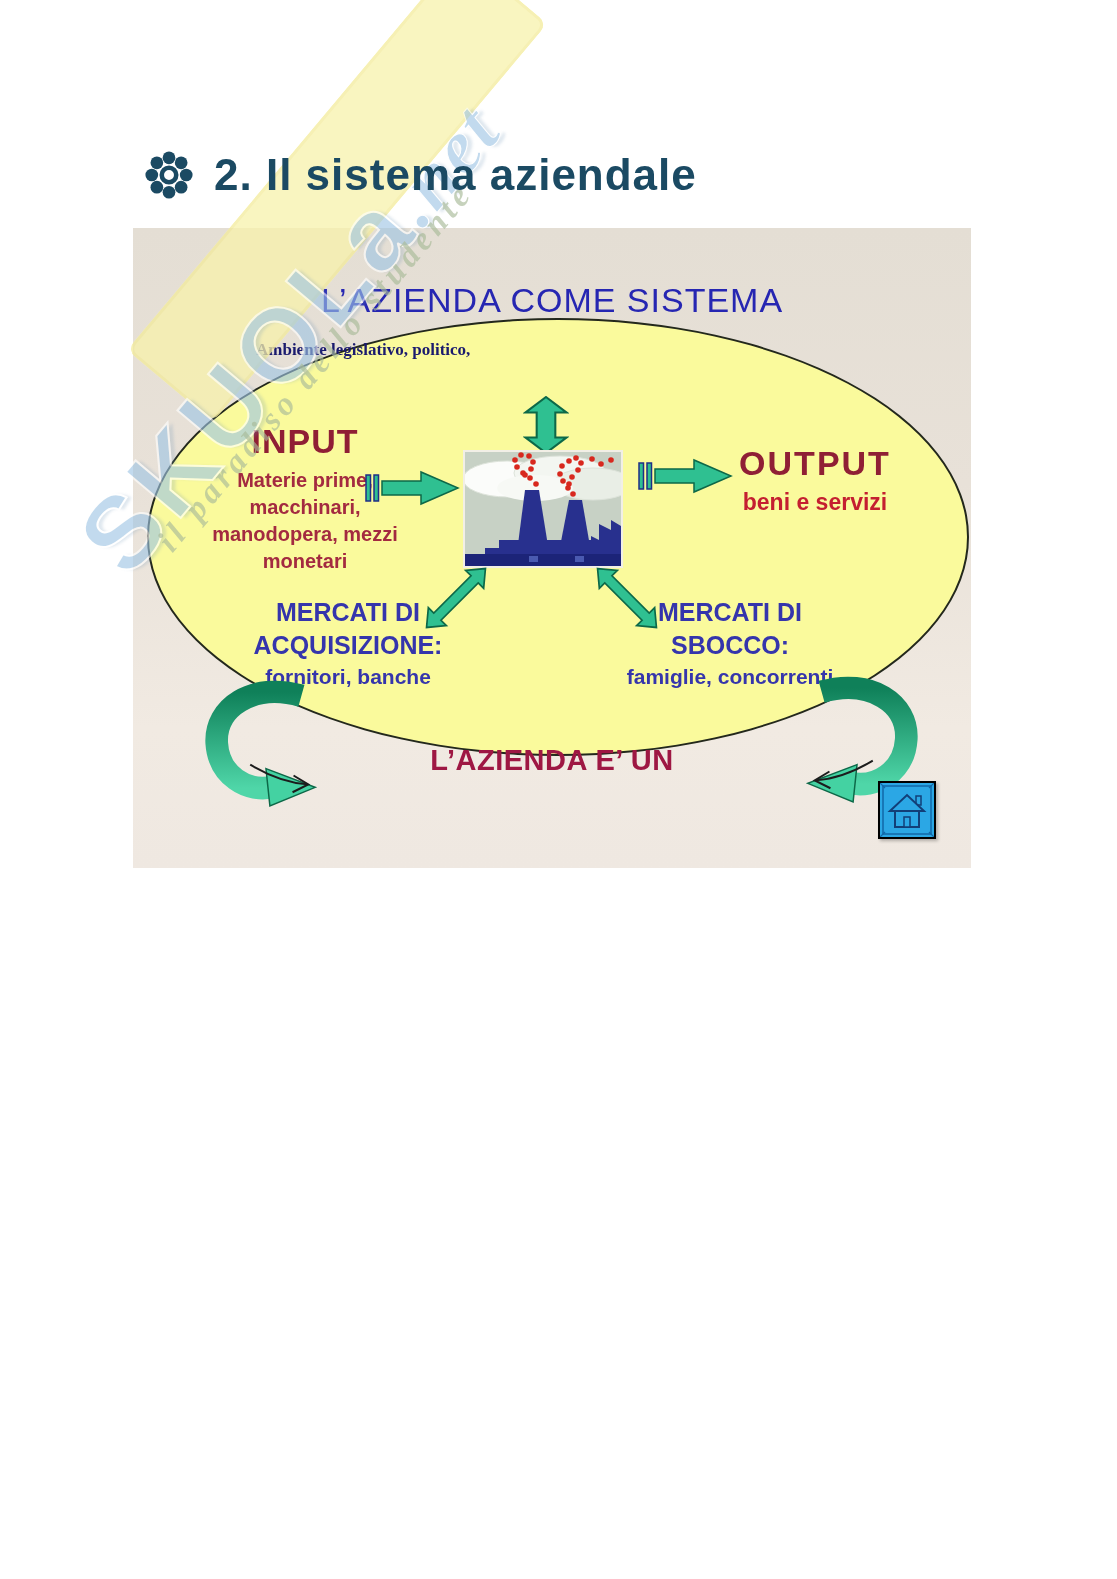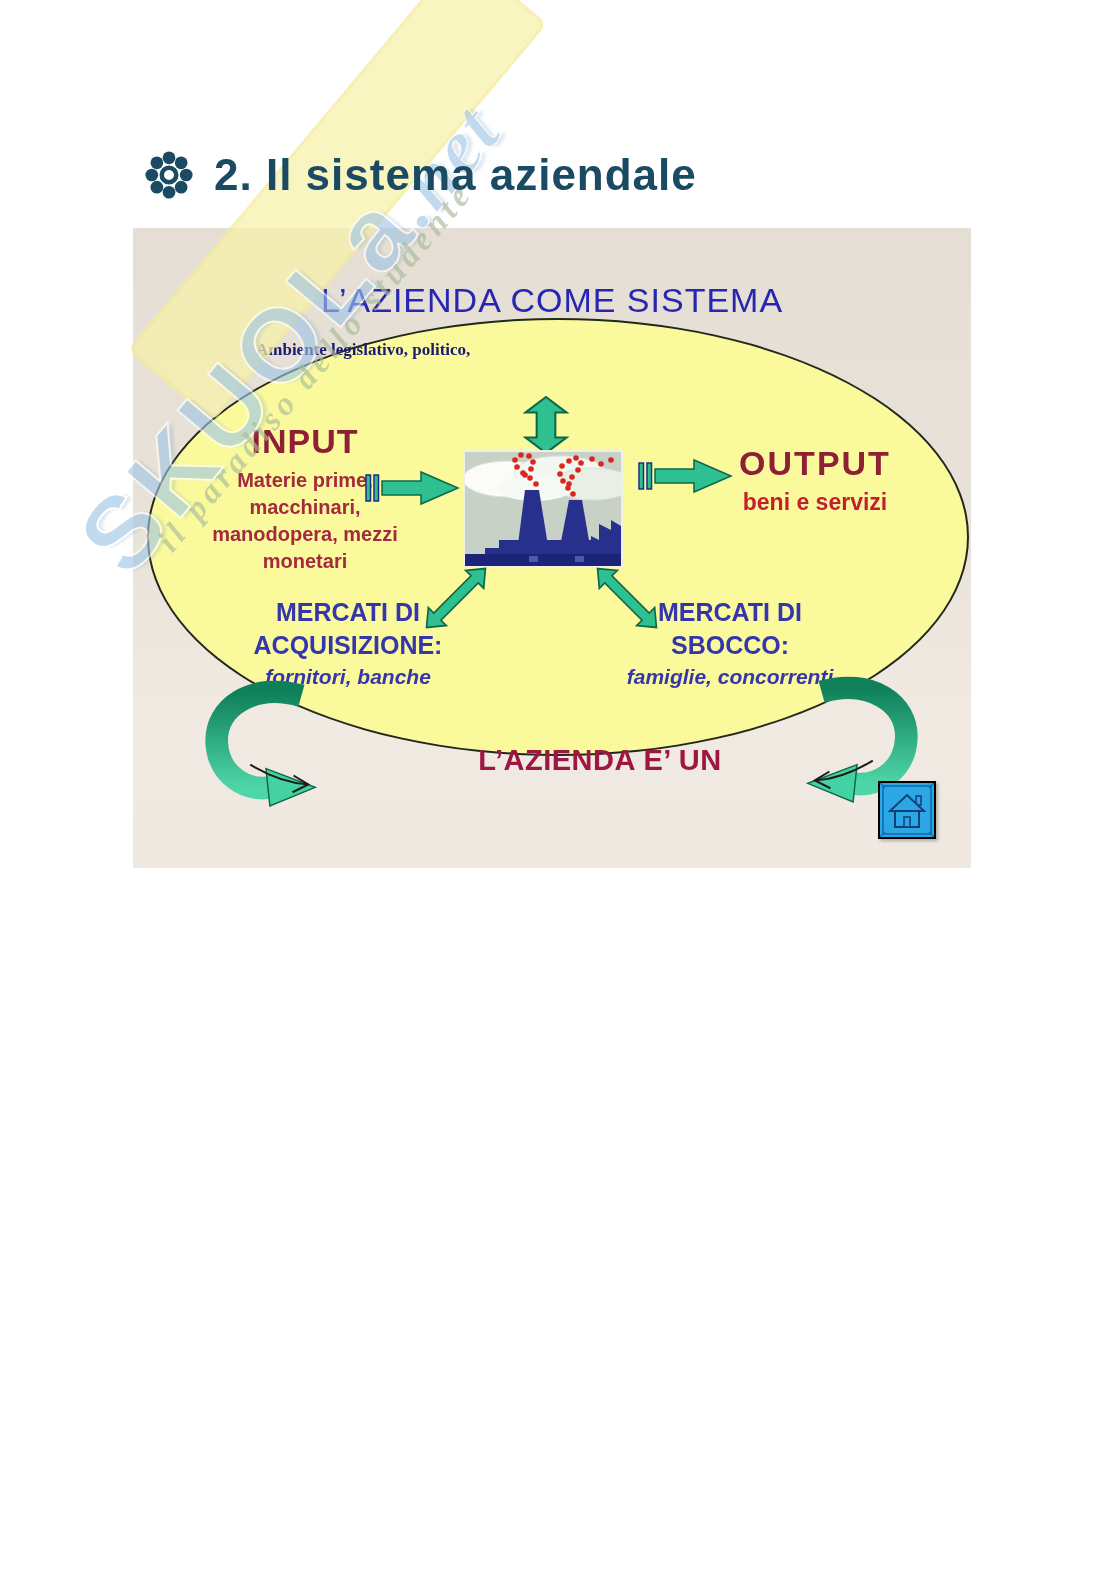--- a/index.html
+++ b/index.html
@@ -56,30 +56,30 @@
   .output-block{left:557px;top:216px;width:250px;text-align:center;}
   .output-block .big{position:static;display:block;font-size:34px;font-weight:bold;color:#8f1f35;letter-spacing:2px;}
   .output-block .sub{position:static;display:block;margin-top:6px;font-size:23px;font-weight:bold;color:#c41f30;}
 
   .diag{width:88px;height:34px;}
   .diag.left{left:279px;top:353px;transform:rotate(-45deg);}
   .diag.right{left:450px;top:353px;transform:rotate(45deg);}
 
   .market{width:300px;text-align:center;color:#3535ac;font-weight:bold;}
   .market .t{position:static;display:block;font-size:25px;line-height:33px;}
-  .market .d{position:static;display:block;margin-top:3px;font-size:21px;font-style:italic;}
+  .market .d{position:static;display:block;margin-top:3px;font-size:21px;}
   .market.acq{left:65px;top:368px;}
   .market.out{left:447px;top:368px;}
 
   .cycle{width:122px;height:128px;}
   .cycle.left{left:70px;top:452px;}
   .cycle.right{left:665px;top:448px;transform:scaleX(-1);}
 
   .footer{left:0;top:514px;width:100%;text-align:center;font-weight:bold;font-size:29px;
-          line-height:37px;color:#9e1743;letter-spacing:.5px;margin-left:48px;}
+          line-height:37px;color:#9e1743;letter-spacing:.5px;}
 
   .home-btn{left:745px;top:553px;width:58px;height:58px;background:#2ba7e5;border:2px solid #000;
             box-sizing:border-box;cursor:pointer;box-shadow:2px 2px 3px rgba(0,0,0,.25);}
   .home-btn svg{position:absolute;left:0;top:0;}
 </style>
 </head>
 <body>
 
 <div class="page">
 

